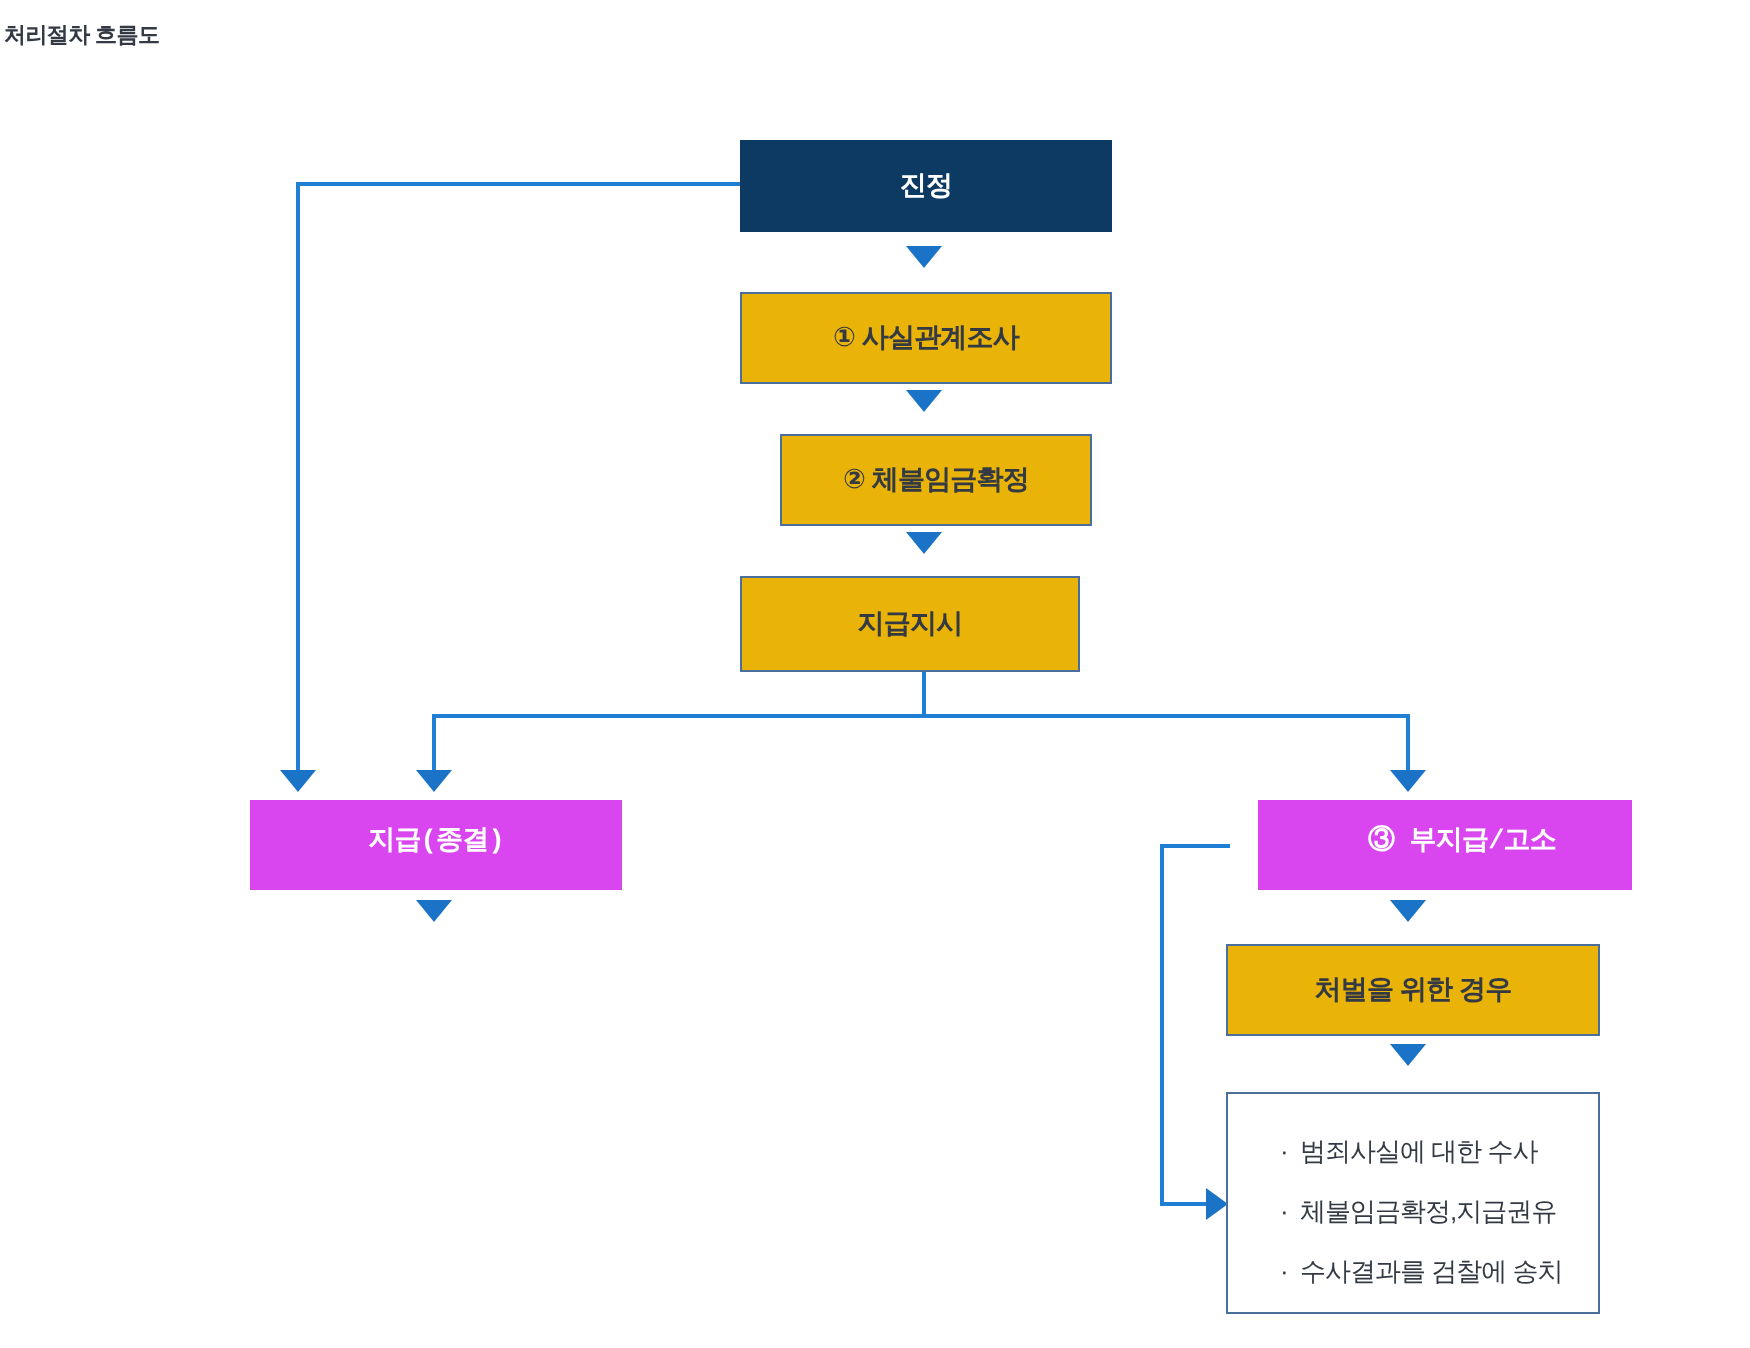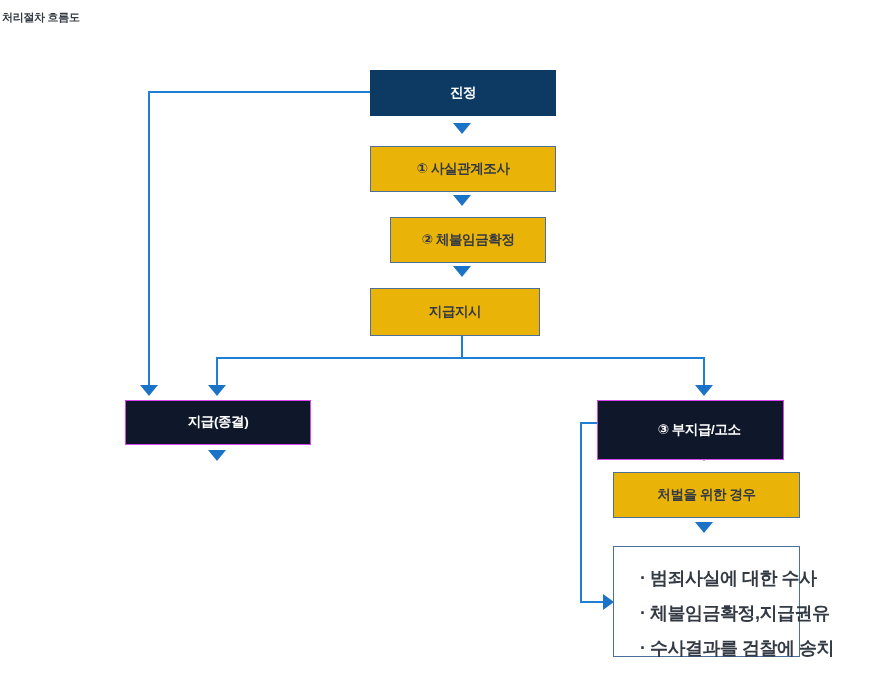--- a/index.html
+++ b/index.html
@@ -40,40 +40,41 @@
     font-weight: bold;
     letter-spacing: -0.4px;
     line-height: 1.35;
   }
   .node.dark {
     background: #0d3a63;
     color: #ffffff;
     border: 1px solid #0d3a63;
   }
   .node.blue {
-    background: #0f172a;
+    background: #d946ef;
     color: #ffffff;
-    border: 1px solid #d946ef;
+    border: 3px solid #d946ef;
+    font-family: Liberation Mono, monospace;
   }
   .node.plain {
     background: #eab308;
     color: #333a44;
     border: 1px solid #4a6f9b;
   }
   .node.list {
     background: #ffffff;
     color: #333a44;
     border: 1px solid #4a6f9b;
     display: block;
     padding: 22px 0 0 26px;
     text-align: left;
   }
   .node.list .li {
-    font-size: 18px;
-    font-weight: bold;
+    font-size: 13px;
+    font-weight: normal;
     color: #333a44;
     letter-spacing: -0.5px;
     line-height: 1.0;
     margin-bottom: 17px;
     white-space: nowrap;
   }
   .node.list .li .bullet {
     display: inline-block;
     width: 10px;
     color: #333a44;
@@ -142,21 +143,21 @@
 
   <div class="node plain" style="left:370px; top:146px; width:186px; height:46px;">① 사실관계조사</div>
 
   <div class="node plain" style="left:370px; top:217px; width:156px; height:46px;margin-left:20px;">② 체불임금확정</div>
 
   <div class="node plain" style="left:370px; top:288px; width:170px; height:48px;">지급지시</div>
 
   <div class="node blue" style="left:125px; top:400px; width:186px; height:45px;">지급(종결)</div>
 
 
-  <div class="node blue" style="left:597px; top:400px; width:187px; height:60px;padding-left:17px;">③ 부지급/고소</div>
+  <div class="node blue" style="left:629px; top:400px; width:187px; height:45px;padding-left:17px;">③ 부지급/고소</div>
 
   <div class="node plain" style="left:613px; top:472px; width:187px; height:46px;">처벌을 위한 경우</div>
 
   <div class="node list" style="left:613px; top:546px; width:187px; height:111px;">
     <div class="li">
       <span class="bullet">·</span><span>범죄사실에 대한 수사</span>
     </div>
     <div class="li">
       <span class="bullet">·</span><span>체불임금확정,지급권유</span>
     </div>

